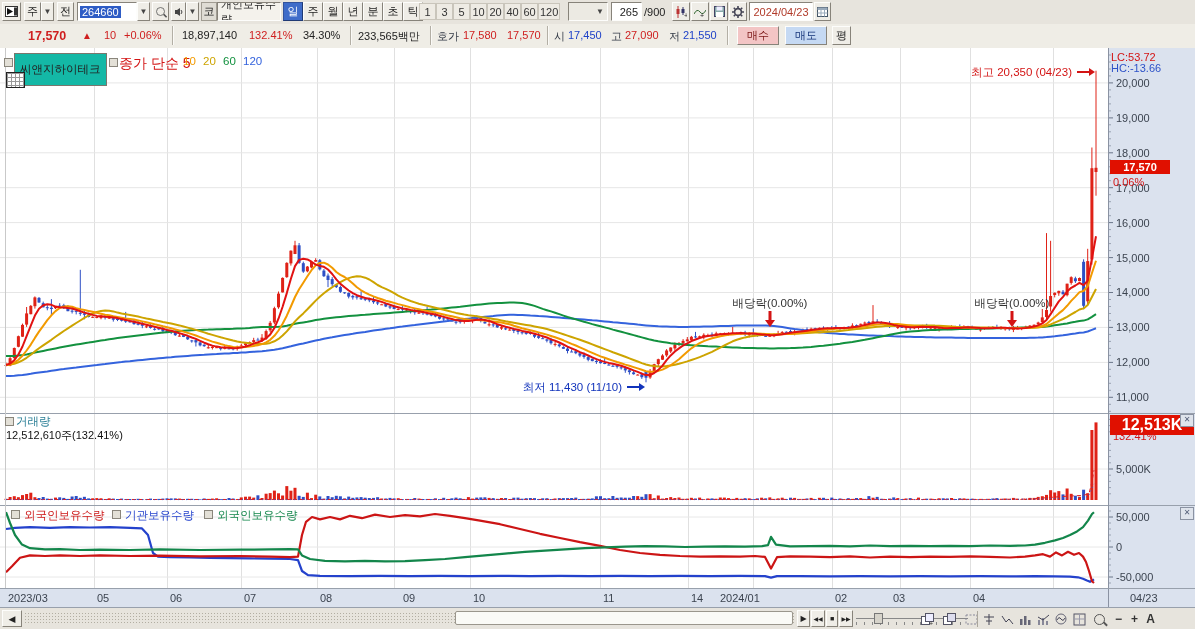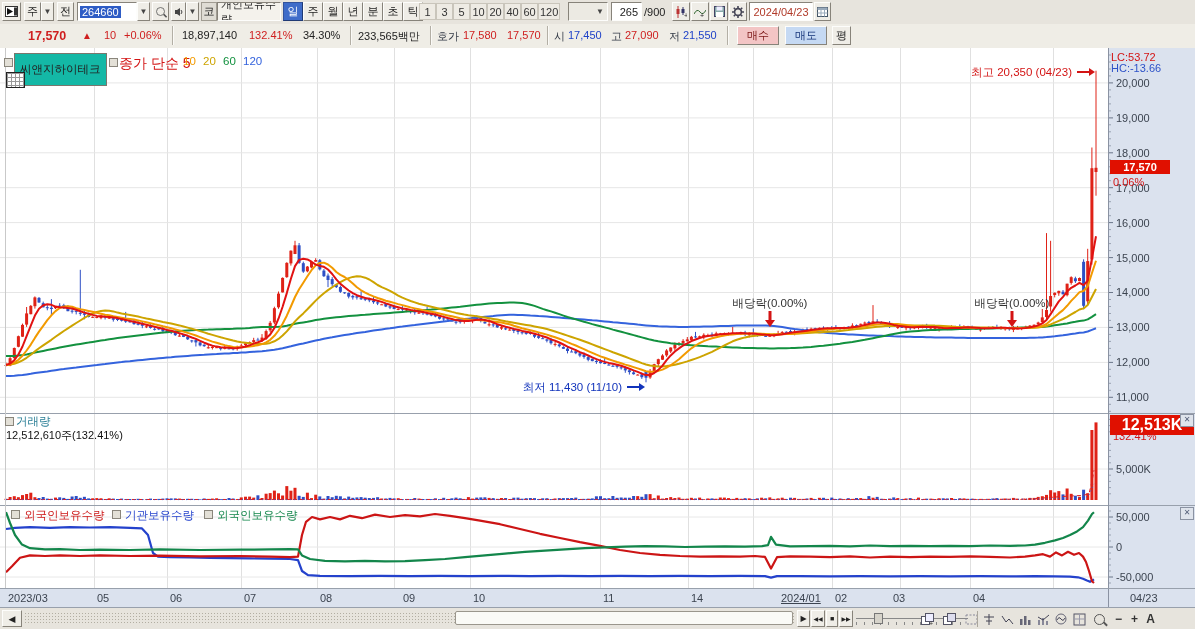--- a/index.html
+++ b/index.html
@@ -1190,21 +1190,21 @@
 
   <span style="left: 8px;">2023/03</span>
       <span style="left: 97px;">05</span>
       <span style="left: 170px;">06</span>
       <span style="left: 244px;">07</span>
       <span style="left: 320px;">08</span>
       <span style="left: 403px;">09</span>
       <span style="left: 473px;">10</span>
       <span style="left: 603px;">11</span>
       <span style="left: 691px;">14</span>
-      <span style="left: 781px; text-decoration: underline;">2024/01</span>
+      <span style="left: 720px;">2024/01</span>
       <span style="left: 835px;">02</span>
       <span style="left: 893px;">03</span>
       <span style="left: 973px;">04</span>
     </div>
   <span style="left:1130px">04/23</span>
   <div style="position:absolute;left:1108px;top:0;height:18px;border-left:1px solid #8a92a2"></div>
 </div>
 
 <div id="bottombar">
   <div class="bbtn" style="left:2px;width:20px;font-size:9px">◀</div>

